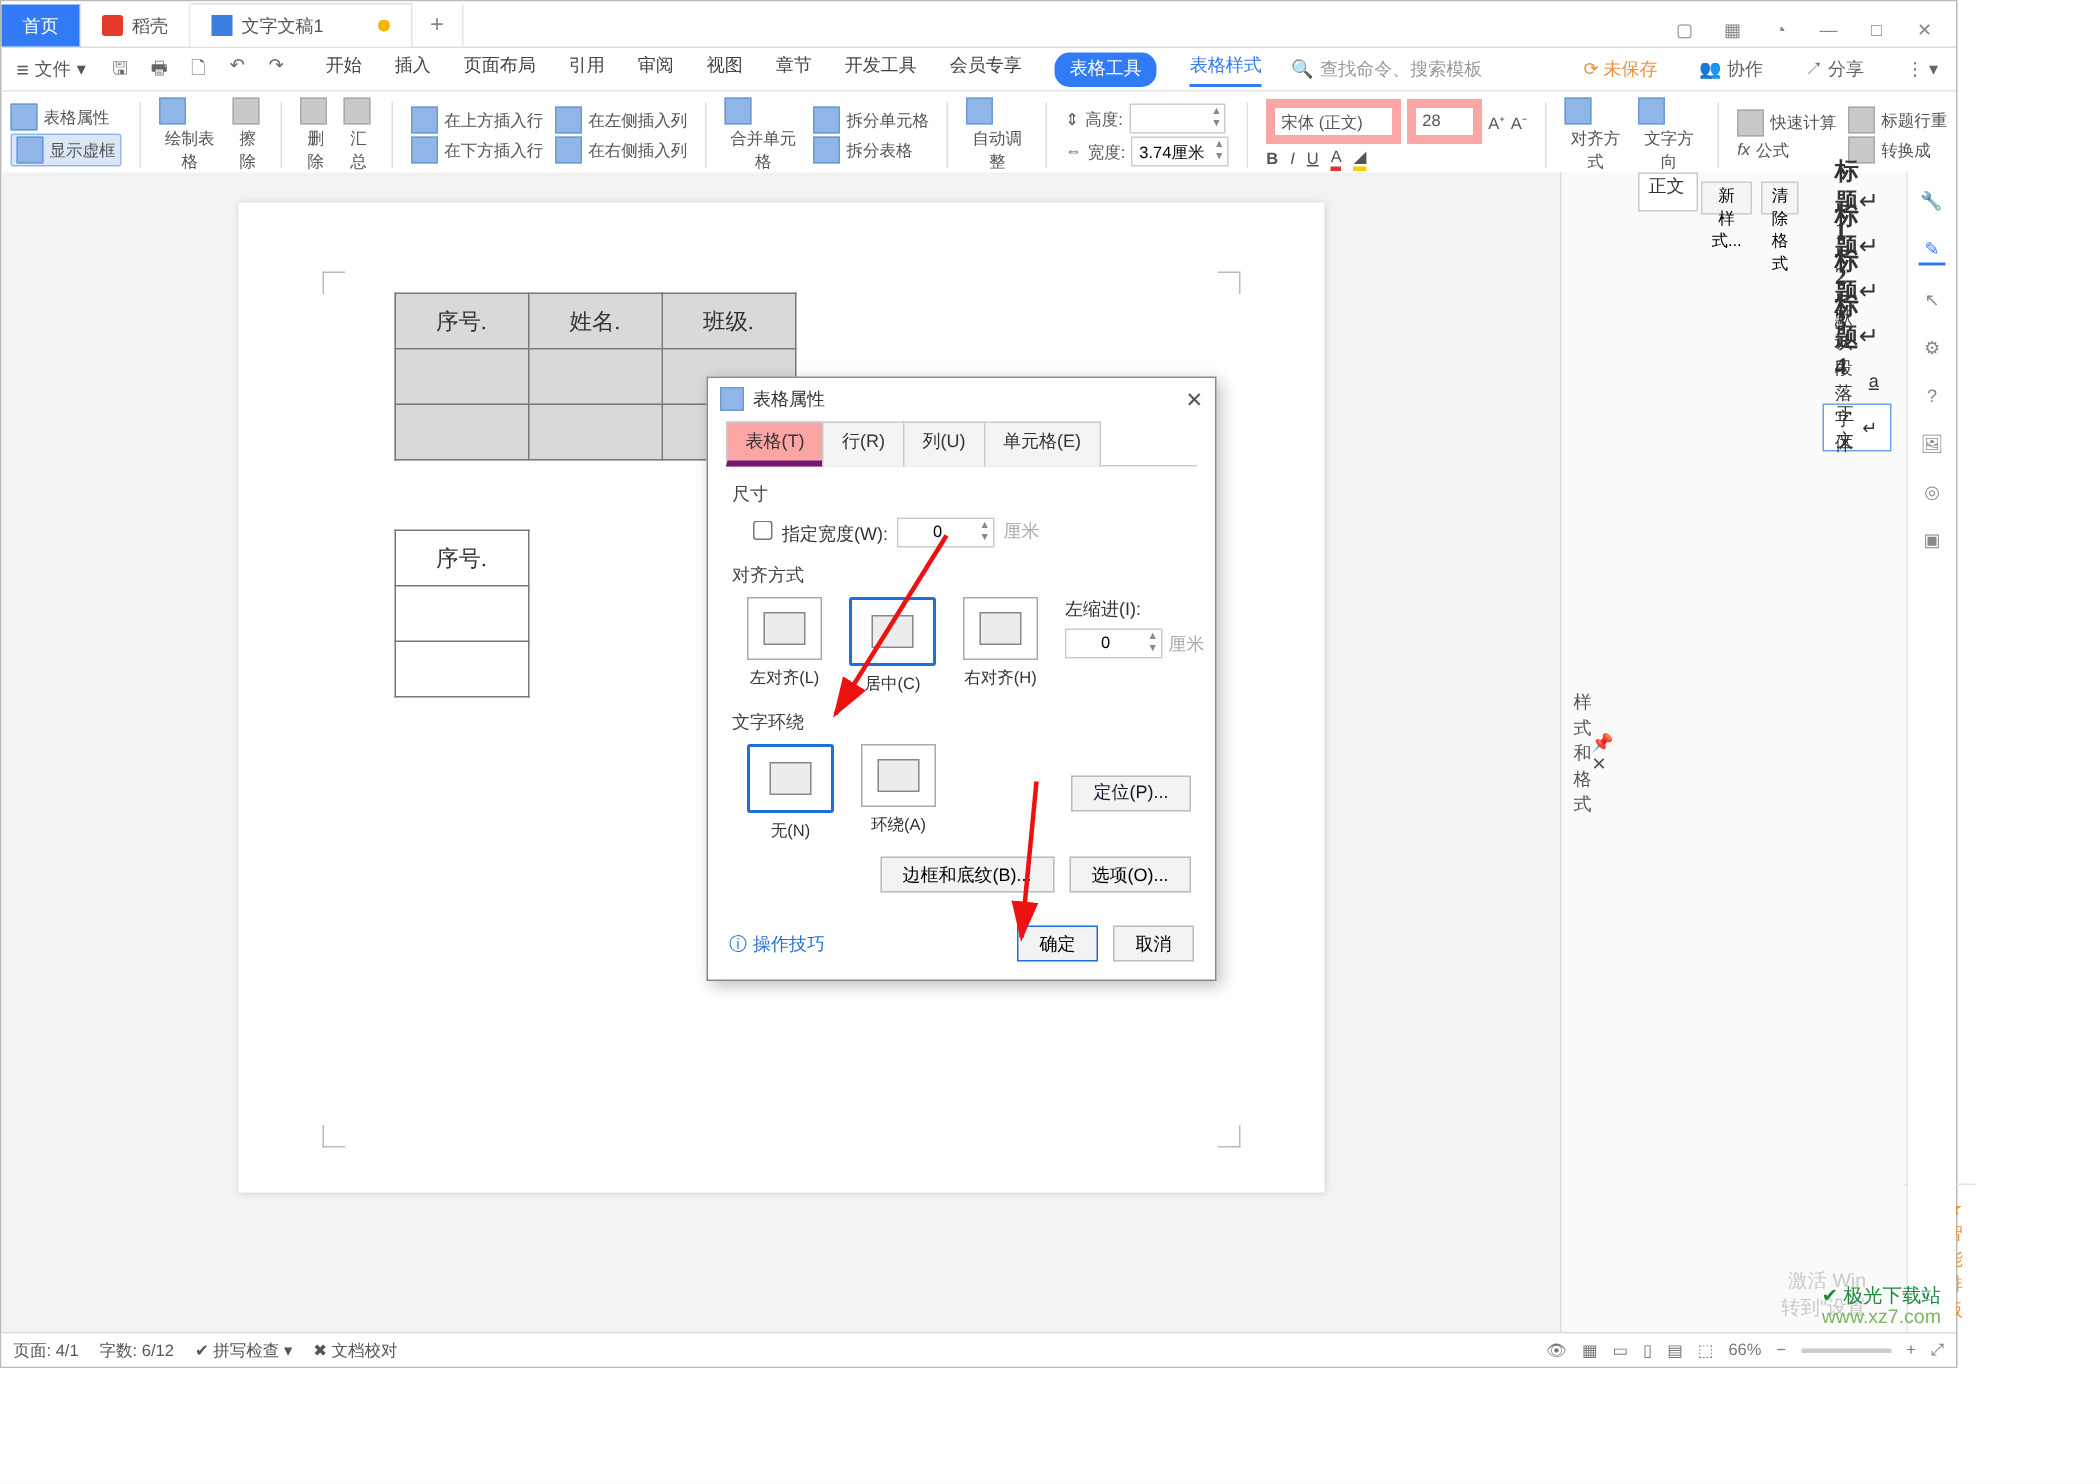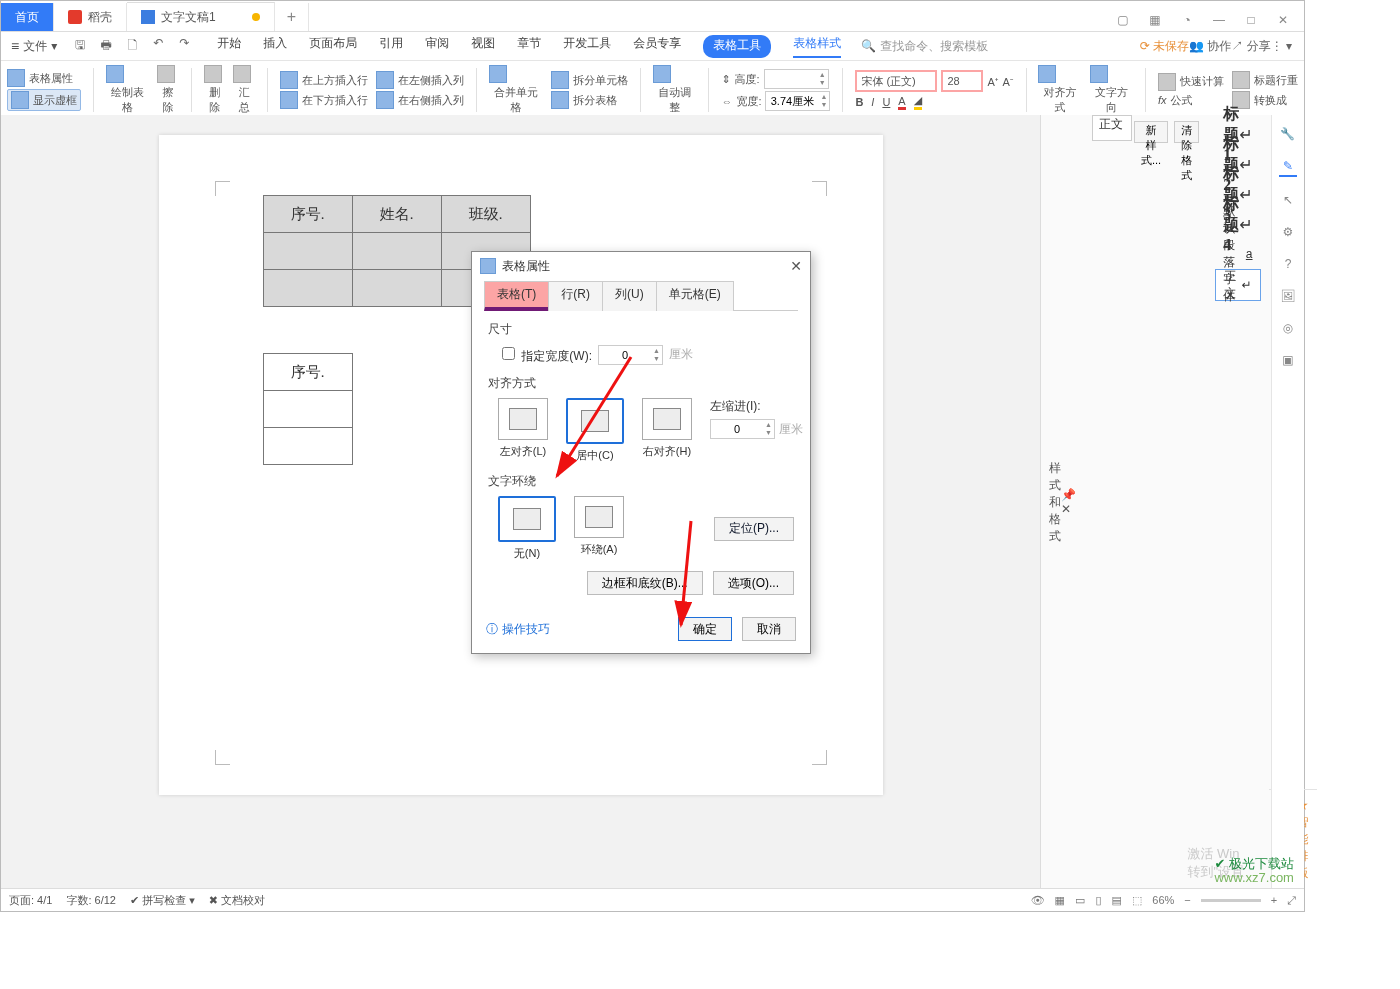--- a/index.html
+++ b/index.html
@@ -19,31 +19,31 @@
 .menurow{height:28px;display:flex;align-items:center;gap:6px;padding:0 6px;border-bottom:1px solid #e5e5e5}
 .filebox{display:flex;align-items:center;gap:4px;padding:2px 4px;color:#555}
 .filebox .bars{font-size:14px}
 .qat{display:flex;gap:8px;color:#666;margin-left:4px}
 .qat span{width:18px;text-align:center}
 .menus{display:flex;gap:22px;margin-left:18px;color:#444}
 .menus span{cursor:default}
 .pill{background:#327bf7;color:#fff;padding:2px 10px;border-radius:10px}
 .styletab{color:#327bf7;border-bottom:2px solid #327bf7;padding-bottom:4px}
 .search{margin-left:14px;color:#999;display:flex;align-items:center;gap:4px}
-.rightlinks{margin-left:auto;display:flex;gap:0;color:#666;padding-right:6px;align-items:center}
+.rightlinks{margin-left:auto;display:flex;gap:28px;color:#666;padding-right:6px;align-items:center}
 .rightlinks .orange{color:#e8923d}
 
 .ribbon{height:54px;display:flex;align-items:center;padding:2px 6px;border-bottom:1px solid #d7d7d7;gap:8px;color:#555;font-size:11px;overflow:hidden}
 .rgrp{display:flex;flex-direction:column;gap:2px}
 .rrow{display:flex;align-items:center;gap:4px;white-space:nowrap}
 .rsep{width:1px;height:44px;background:#e0e0e0;margin:0 4px}
 .ic16{width:16px;height:16px;display:inline-block;background:#8fb6e6;border:1px solid #6a9bd6}
 .ic16.g{background:#c9c9c9;border-color:#aaa}
 .sel{background:#dbe7f6;border:1px solid #94b9e6;padding:1px 3px;border-radius:2px}
-.fname{border:2px solid #fca5a5;height:18px;padding:0 4px;min-width:70px;display:inline-flex;align-items:center;background:#fff}
+.fname{border:6px solid #fca5a5;height:18px;padding:0 4px;min-width:70px;display:inline-flex;align-items:center;background:#fff}
 .spin{display:inline-flex;border:1px solid #ccc;height:18px;align-items:center}
 .spin input{width:48px;border:none;text-align:center;font-size:11px;outline:none}
 .spin .btns{display:flex;flex-direction:column;font-size:7px;line-height:8px;color:#888;padding:0 2px}
 
 .body{position:absolute;top:114px;bottom:22px;left:0;right:0;display:flex}
 .canvas{flex:1;background:#f2f2f2;display:flex;justify-content:center;overflow:hidden;position:relative}
 .page{width:724px;background:#fff;margin-top:20px;height:660px;box-shadow:0 0 4px rgba(0,0,0,.15);position:relative}
 .tbl{position:absolute;border-collapse:collapse}
 .tbl td{border:1px solid #777;width:86px;height:34px;text-align:center;font-family:SimSun,serif;font-size:15px}
 .tbl.grey td{background:#d9d9d9}
@@ -92,21 +92,21 @@
 .dbtn{height:24px;padding:0 14px;background:#f3f3f3;border:1px solid #bbb;font-size:12px}
 .dbtn.primary{border:1px solid #1e6fd9}
 .dbtn:disabled{color:#0f172a}
 .dlg .btnrow{display:flex;gap:10px;justify-content:flex-end}
 .dlg .help{color:#1e6fd9;display:flex;align-items:center;gap:4px}
 .dlg .footer{display:flex;align-items:center;justify-content:space-between;padding:8px 14px 12px}
 
 .arrow{position:absolute;pointer-events:none}
 .watermark{position:absolute;right:10px;bottom:26px;font-size:13px;color:#7bb661;text-align:left;line-height:14px}
 .watermark b{color:#1d8a3e;font-weight:normal}
-.actv{position:absolute;right:60px;bottom:30px;color:#c9c9c9;font-size:13px;}
+.actv{position:absolute;right:60px;bottom:30px;color:#c9c9c9;font-size:13px;text-align:right}
 </style>
 </head>
 <body>
 
 <div class="win">
 
   <div class="tabs">
     <div class="tab home">首页</div>
     <div class="tab red">
         <span class="ic"></span>

